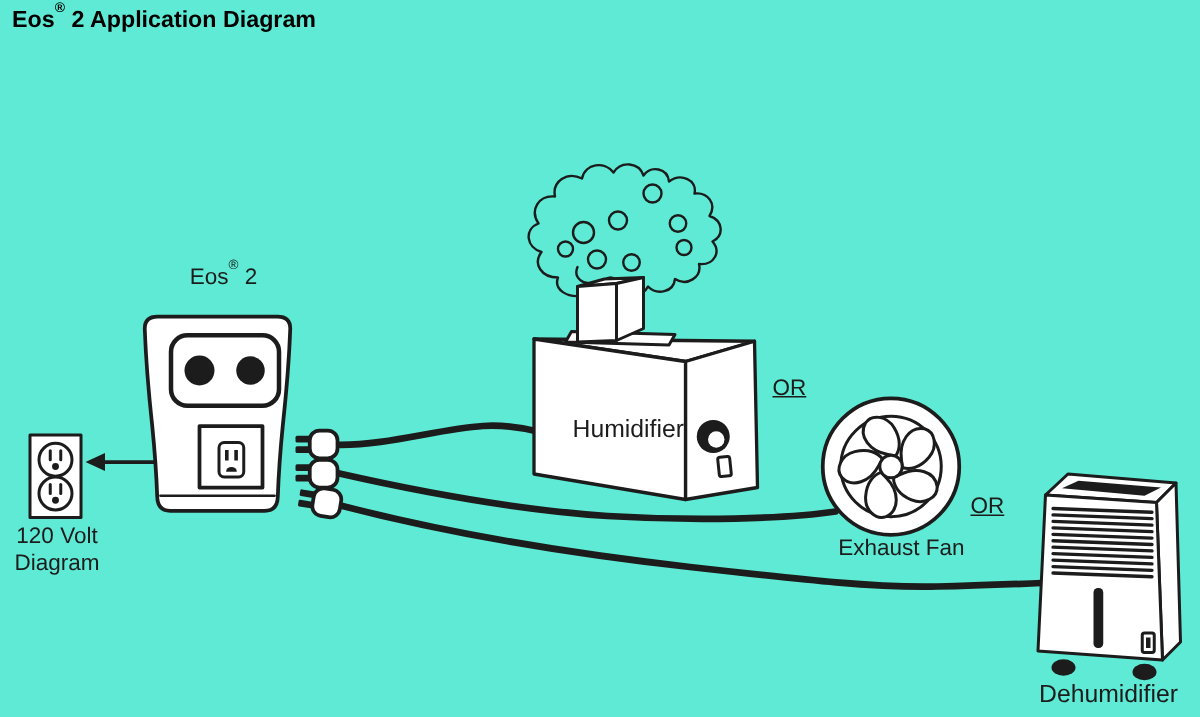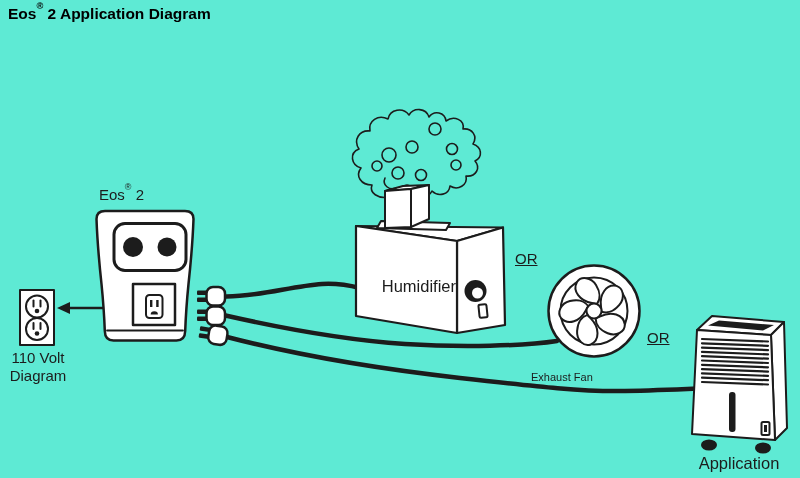--- a/index.html
+++ b/index.html
@@ -3,28 +3,28 @@
 <meta charset="utf-8">
 <style>
   html,body{margin:0;padding:0;background:#fff;}
   .stage{
     position:relative;width:800px;height:478px;background:#5eead4;overflow:hidden;
     font-family:"Liberation Sans",sans-serif;color:#1c1c1c;
   }
   .stage svg{position:absolute;left:0;top:0;}
   .lbl{position:absolute;white-space:nowrap;color:#1c1c1c;}
   .title{left:8px;top:5px;font-size:15.5px;font-weight:bold;color:#000;}
-  .eos2-label{left:99px;top:186px;width:100px;font-size:15px;}
+  .eos2-label{left:99px;top:176px;width:100px;text-align:center;font-size:15px;}
   .outlet-label{left:0px;top:349px;width:76px;text-align:center;font-size:15px;line-height:1.18;}
   .outlet-label span{display:block;}
   .humidifier-label{left:358px;top:277px;width:98px;text-align:right;font-size:16.5px;}
   .or-label{font-size:15px;text-decoration:underline;}
   .or-1{left:515px;top:250px;}
   .or-2{left:647px;top:329px;}
-  .exhaust-label{left:531px;top:357px;width:112px;text-align:left;font-size:11px;margin-top:14px;}
+  .exhaust-label{left:531px;top:357px;width:112px;text-align:right;font-size:15px;}
   .dehumidifier-label{left:683px;top:454px;width:112px;text-align:center;font-size:16.5px;}
   sup{font-size:60%;line-height:0;position:relative;top:-0.45em;}
 </style>
 </head>
 <body>
 
 <div class="stage">
 
   <svg width="800" height="478" viewBox="0 0 800 478">
     <g fill="none" stroke="#1c1c1c" stroke-linecap="round" stroke-linejoin="round">
@@ -148,21 +148,21 @@
         <rect x="764" y="425" width="3" height="7" fill="#1c1c1c" stroke="none"></rect>
         <ellipse cx="709" cy="445" rx="8" ry="5.5" fill="#1c1c1c" stroke="none"></ellipse>
         <ellipse cx="763" cy="448" rx="8" ry="5.5" fill="#1c1c1c" stroke="none"></ellipse>
       </g>
     </g>
   </svg>
 
   <div class="lbl title">Eos<sup>®</sup> 2 Application Diagram</div>
   <div class="lbl eos2-label">Eos<sup>®</sup> 2</div>
   <div class="lbl outlet-label">
-    <span>110 Volt</span>
+    <span>120 Volt</span>
     <span>Diagram</span>
   </div>
   <div class="lbl humidifier-label">Humidifier</div>
   <div class="lbl or-label or-1">OR</div>
   <div class="lbl exhaust-label">Exhaust Fan</div>
   <div class="lbl or-label or-2">OR</div>
-  <div class="lbl dehumidifier-label">Application</div>
+  <div class="lbl dehumidifier-label">Dehumidifier</div>
 </div>
 
 </body></html>

